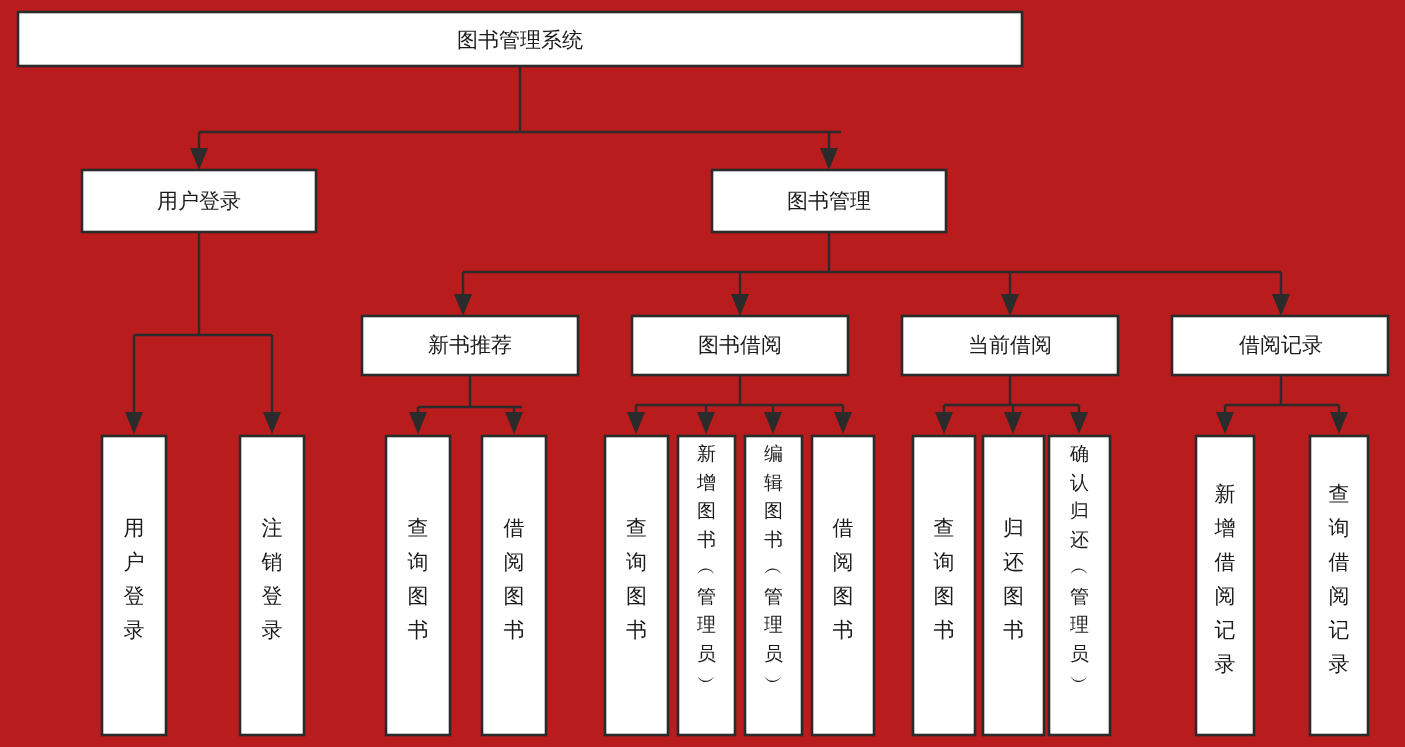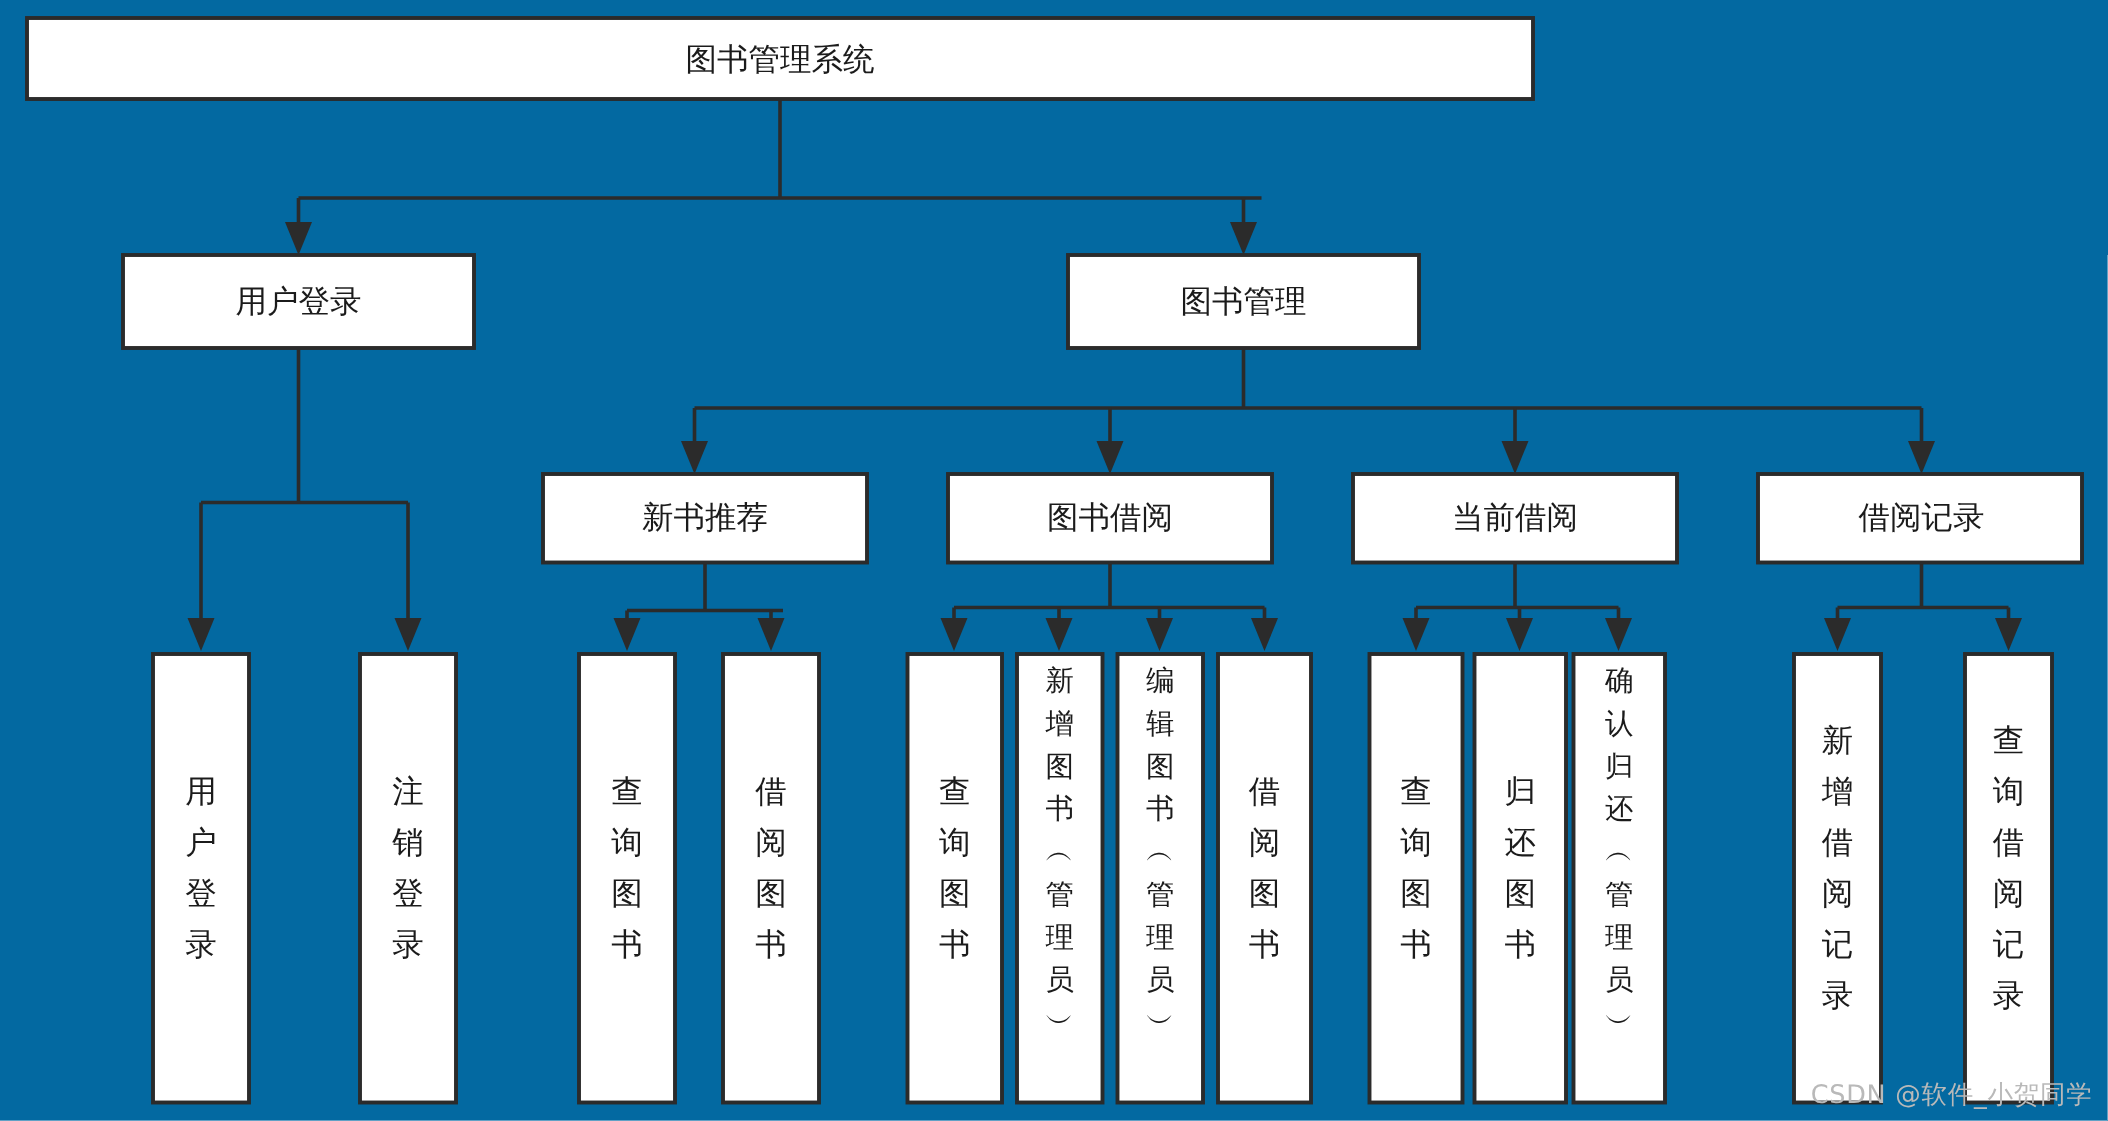--- a/index.html
+++ b/index.html
@@ -11,21 +11,21 @@
   body {
     width: 1405px;
     height: 747px;
     font-family: "Liberation Sans", "DejaVu Sans", sans-serif;
     overflow: hidden;
   }
   #diagram-root {
     position: relative;
     width: 1405px;
     height: 747px;
-    background: #0369a1;
+    background: #b91c1c;
   }
   svg#tree-canvas {
     position: absolute;
     left: 0;
     top: 0;
     width: 1405px;
     height: 747px;
     display: block;
   }
   .node-rect {
@@ -242,14 +242,13 @@
           <text class="node-label-v" x="1225" y="500.5"><tspan x="1225" dy="0">新</tspan><tspan x="1225" dy="34">增</tspan><tspan x="1225" dy="34">借</tspan><tspan x="1225" dy="34">阅</tspan><tspan x="1225" dy="34">记</tspan><tspan x="1225" dy="34">录</tspan></text>
         </g>
         <g>
           <rect class="node-rect" x="1310" y="436" width="58" height="299"></rect>
           <text class="node-label-v" x="1339" y="500.5"><tspan x="1339" dy="0">查</tspan><tspan x="1339" dy="34">询</tspan><tspan x="1339" dy="34">借</tspan><tspan x="1339" dy="34">阅</tspan><tspan x="1339" dy="34">记</tspan><tspan x="1339" dy="34">录</tspan></text>
         </g>
       </g>
 
   </svg>
 
-  <div class="watermark">CSDN @软件_小贺同学</div>
 </div>
 
 </body></html>

